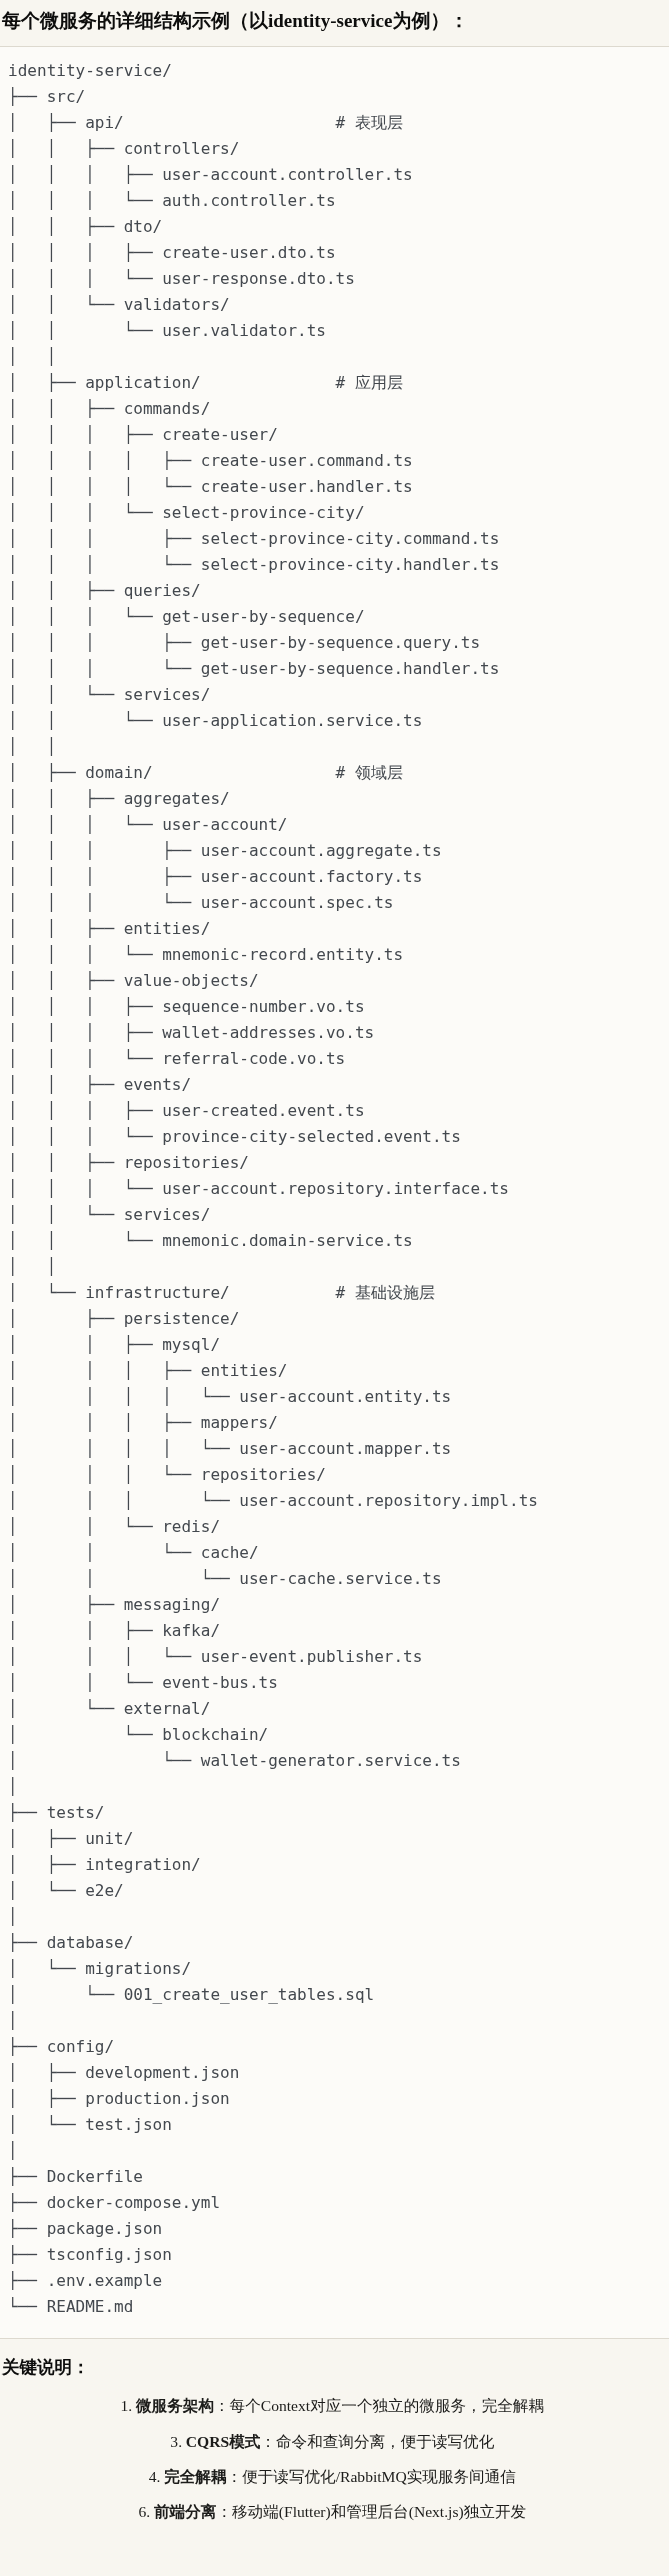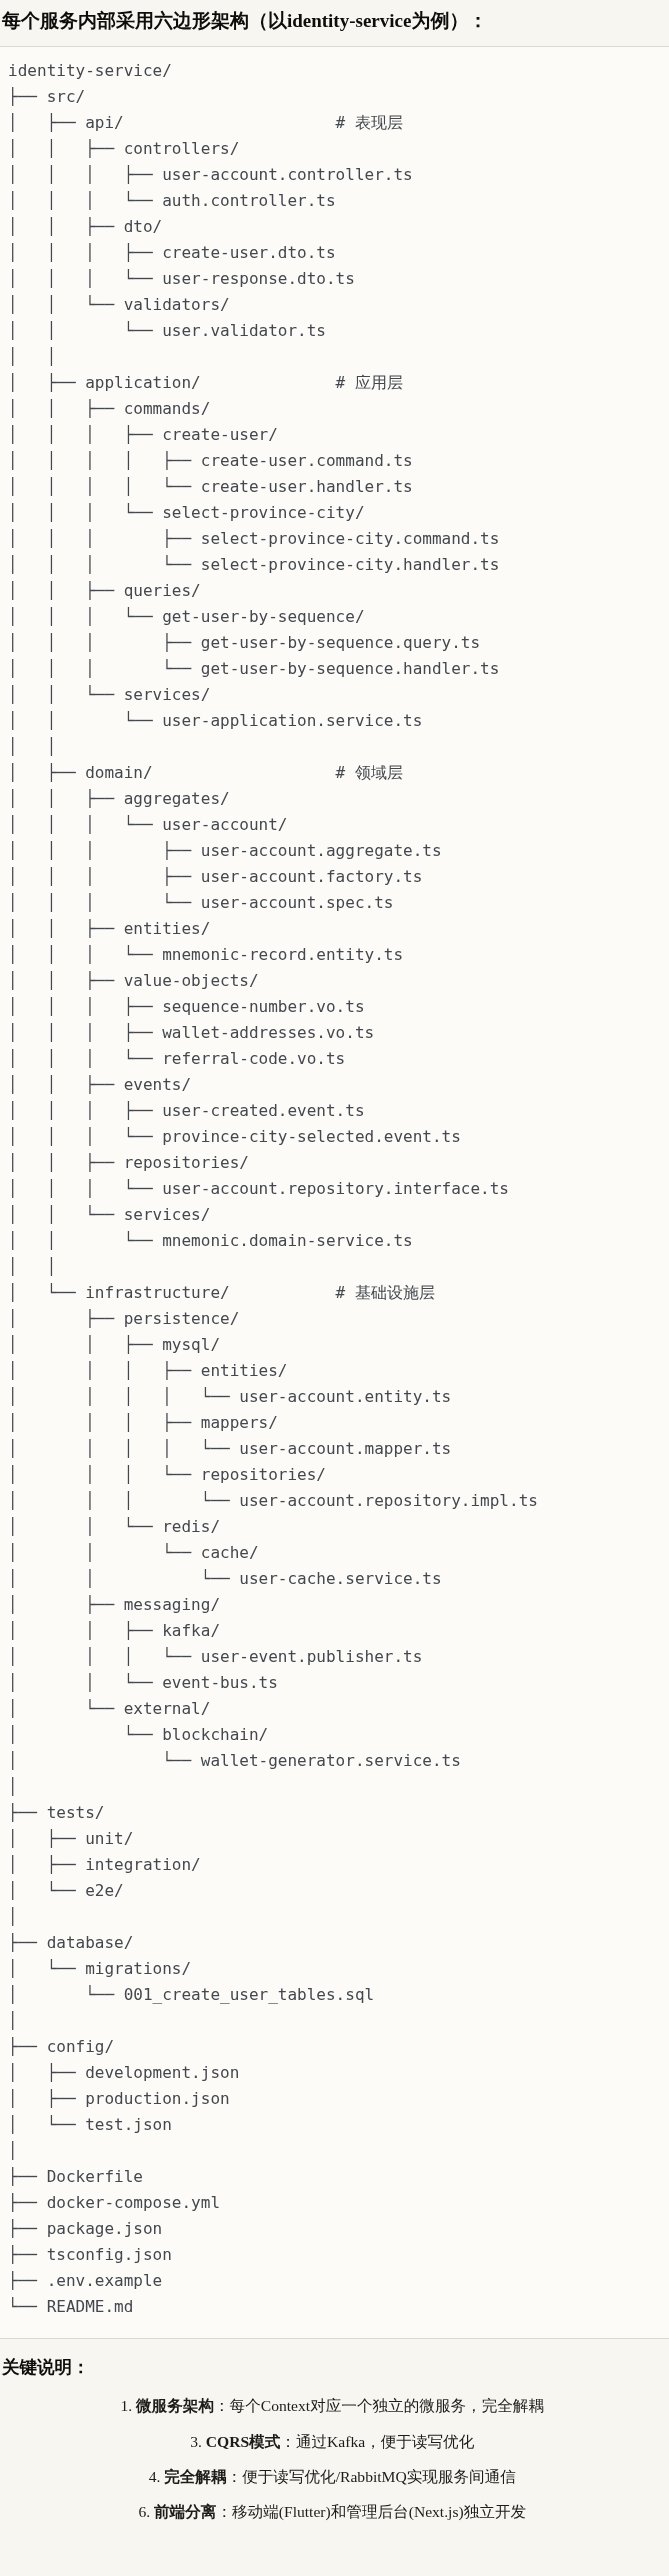--- a/index.html
+++ b/index.html
@@ -62,21 +62,21 @@
   .notes-item .num {
     margin-right: 3.8px;
   }
   .notes-item .term {
     font-weight: 700;
   }
 </style>
 </head>
 <body>
 
-<h1 class="doc-title">每个服务内部采用六边形架构（以identity-service为例）：</h1>
+<h1 class="doc-title">每个微服务的详细结构示例（以identity-service为例）：</h1>
 
 <div class="code-block">
   <pre>identity-service/
 ├── src/
 │   ├── api/                      # 表现层
 │   │   ├── controllers/
 │   │   │   ├── user-account.controller.ts
 │   │   │   └── auth.controller.ts
 │   │   ├── dto/
 │   │   │   ├── create-user.dto.ts
@@ -159,19 +159,19 @@
 ├── tsconfig.json
 ├── .env.example
 └── README.md</pre>
 </div>
 
 <div class="notes">
   <h2 class="notes-heading">关键说明：</h2>
 
   <ol class="notes-list">
     <li class="notes-item"><span class="num">1.</span><span class="term">微服务架构</span><span>：</span><span>每个Context对应一个独立的微服务，完全解耦</span></li>
-    <li class="notes-item"><span class="num">3.</span><span class="term">CQRS模式</span><span>：</span><span>通过Kafka，便于读写优化</span></li>
+    <li class="notes-item"><span class="num">3.</span><span class="term">CQRS模式</span><span>：</span><span>命令和查询分离，便于读写优化</span></li>
     <li class="notes-item"><span class="num">4.</span><span class="term">完全解耦</span><span>：</span><span>便于读写优化/RabbitMQ实现服务间通信</span></li>
     <li class="notes-item"><span class="num">6.</span><span class="term">前端分离</span><span>：</span><span>移动端(Flutter)和管理后台(Next.js)独立开发</span></li>
   </ol>
 
 </div>
 
 
 </body></html>

